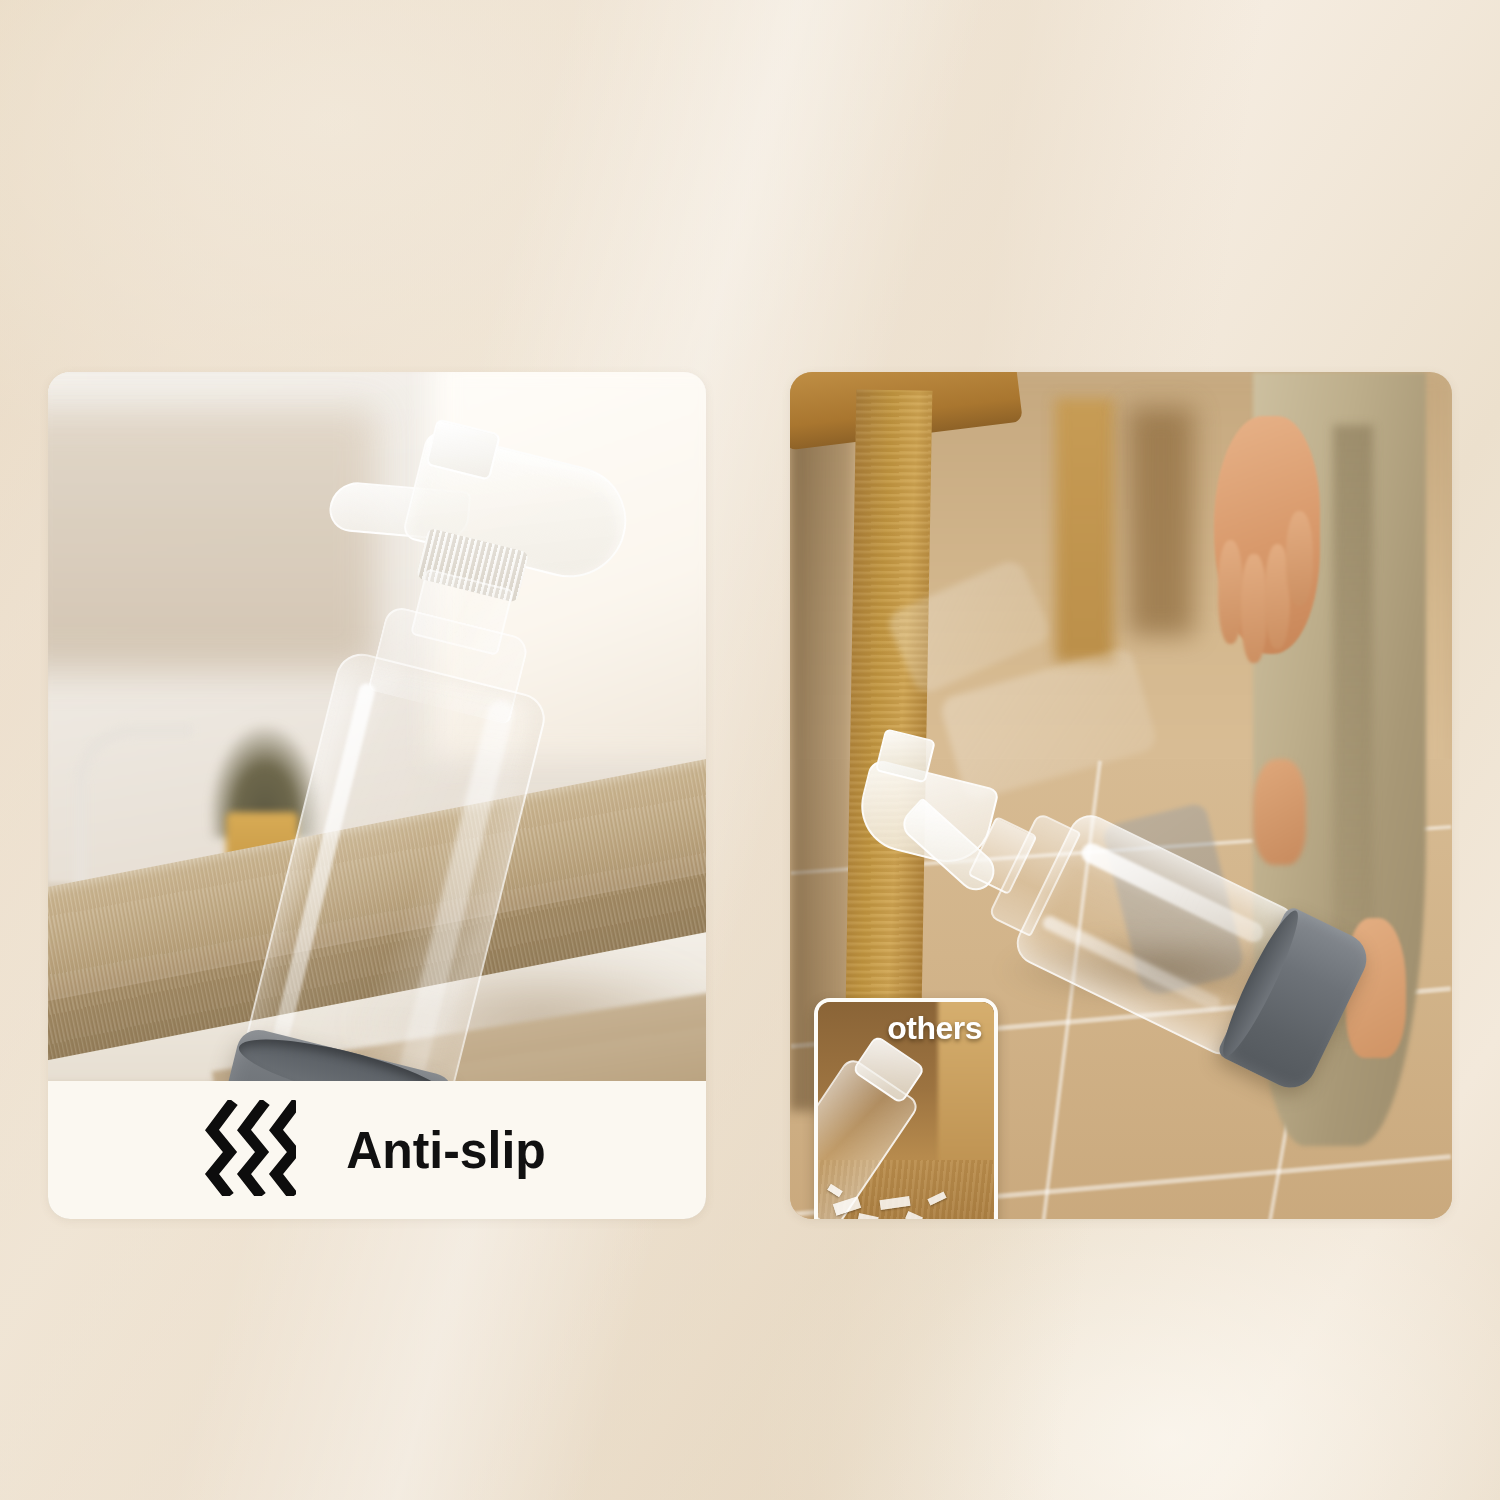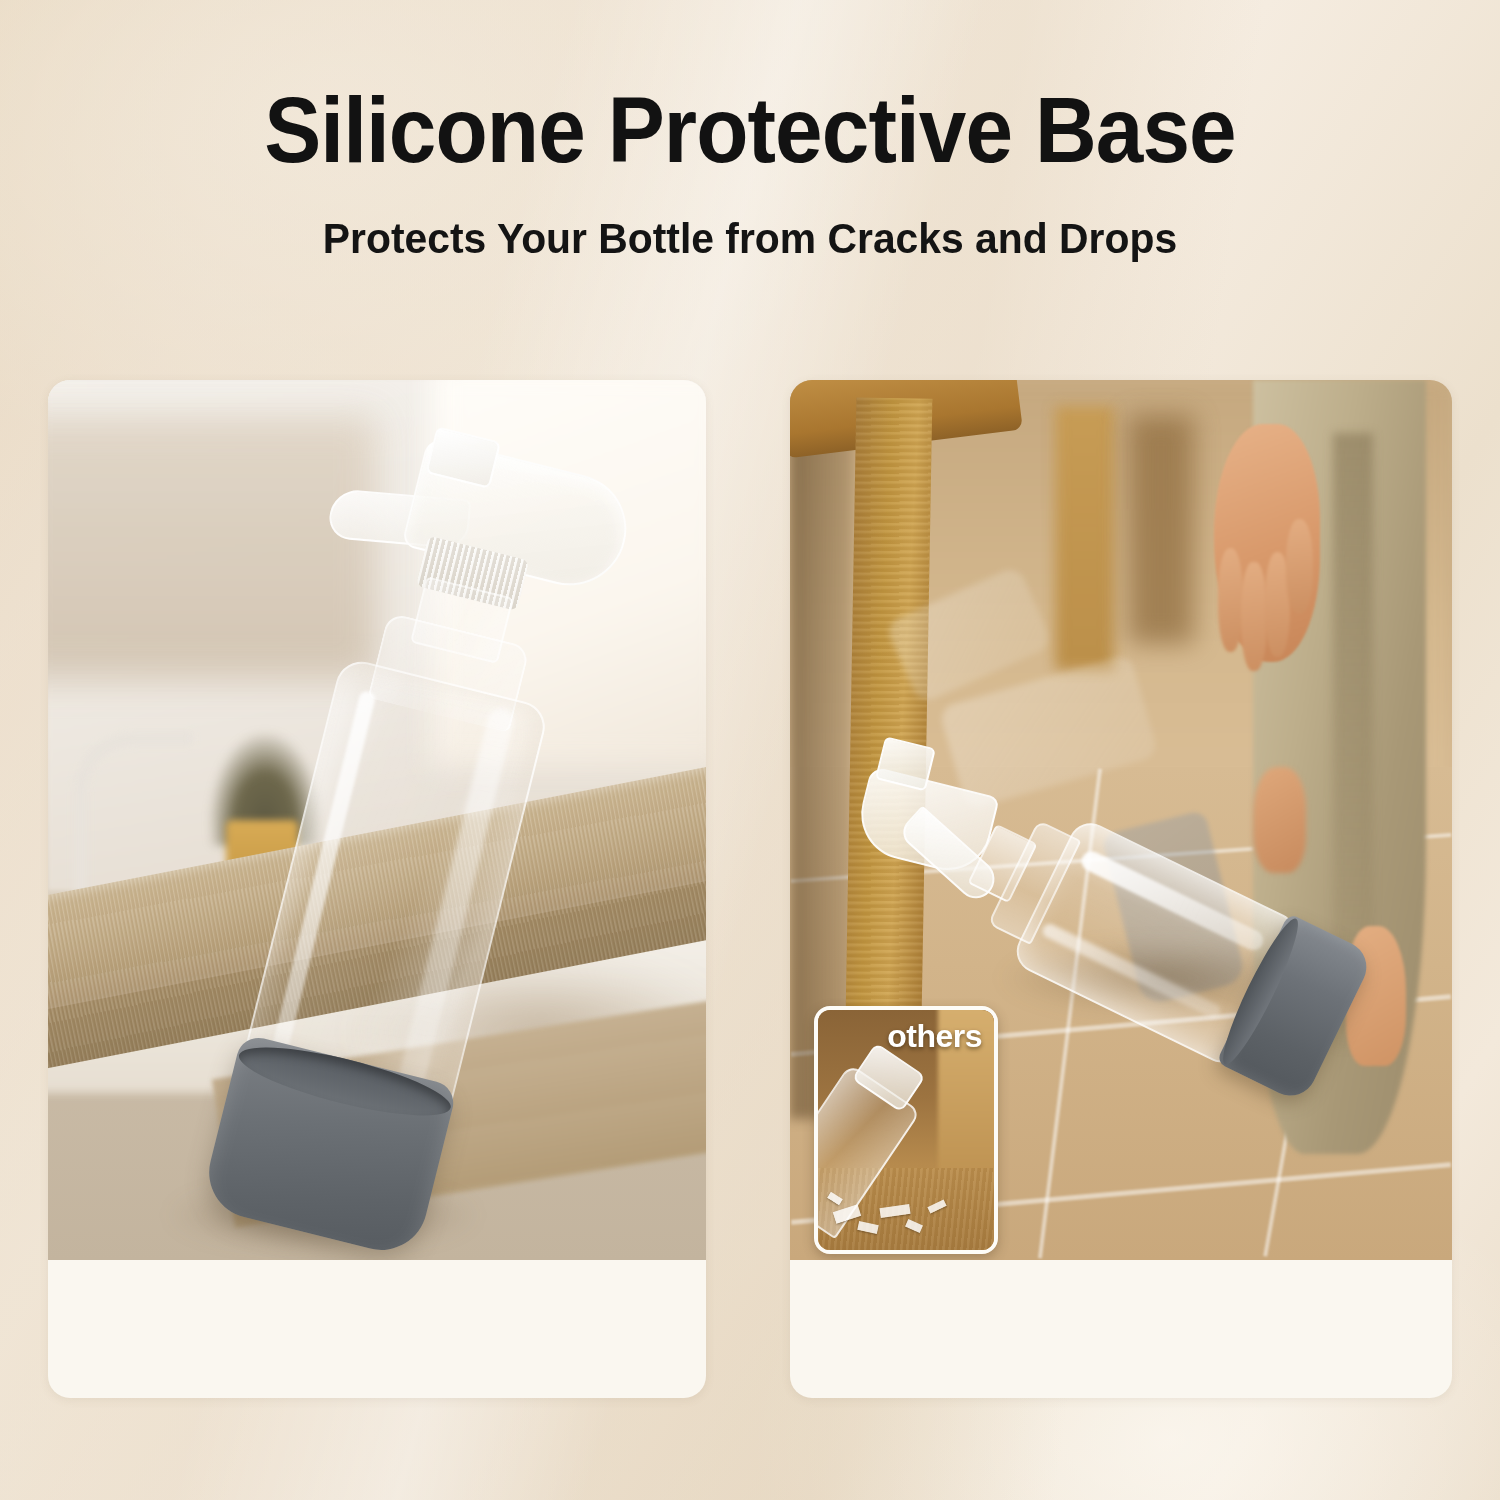--- a/index.html
+++ b/index.html
@@ -58,22 +58,22 @@
     font-weight: 700;
     color: #141414;
     letter-spacing: 0px;
     transform: scaleX(0.95);
     white-space: nowrap;
   }
 
   
   .card {
     position: absolute;
-    top: 380px;
-    height: 1018px;
+    top: 372px;
+    height: 847px;
     border-radius: 22px;
     overflow: hidden;
     background: #faf7f0;
     box-shadow: 0 2px 10px rgba(120,100,70,0.10);
   }
   #card-left  { left: 48px;  width: 658px; }
   #card-right { left: 790px; width: 662px; }
 
   .photo {
     position: absolute;
@@ -568,24 +568,20 @@
 
   
   .soft { filter: blur(0.6px); }
   .softer { filter: blur(2.2px); }
 </style>
 </head>
 <body>
 
 <div id="page">
 
-  <div class="header">
-    <div class="title">Silicone Protective Base</div>
-    <div class="subtitle">Protects Your Bottle from Cracks and Drops</div>
-  </div>
 
   <div class="card" id="card-left">
 
     <div class="photo">
       <div class="bath-bg"></div>
       <div class="bath-wall"></div>
       <div class="bath-window"></div>
       <div class="bath-cabinet"></div>
       <div class="bath-faucet"></div>
       <div class="bath-counter"></div>
@@ -609,20 +605,32 @@
         <div class="glass-neck"></div>
         <div class="glass-shoulder"></div>
         <div class="glass-body"></div>
         <div class="glass-highlight"></div>
         <div class="glass-highlight2"></div>
         <div class="silicone-base"></div>
         <div class="silicone-lip"></div>
       </div>
     </div>
 
+    <div class="label-strip">
+      <span class="label-icon">
+        <svg width="92" height="96" viewBox="0 0 92 96" aria-hidden="true">
+          <g fill="none" stroke="#0d0d0d" stroke-width="11" stroke-linecap="square" stroke-linejoin="miter">
+            <polyline points="26,6 8,30 26,52 8,74 22,92"></polyline>
+            <polyline points="58,6 40,30 58,52 40,74 54,92"></polyline>
+            <polyline points="90,6 72,30 90,52 72,74 86,92"></polyline>
+          </g>
+        </svg>
+      </span>
+      <span class="label-text">Anti-slip</span>
+    </div>
   </div>
 
   <div class="card" id="card-right">
 
     <div class="photo">
       <div class="room-bg"></div>
       <div class="room-far"></div>
       <div class="room-furn-leg"></div>
       <div class="room-dark-gap"></div>
 

